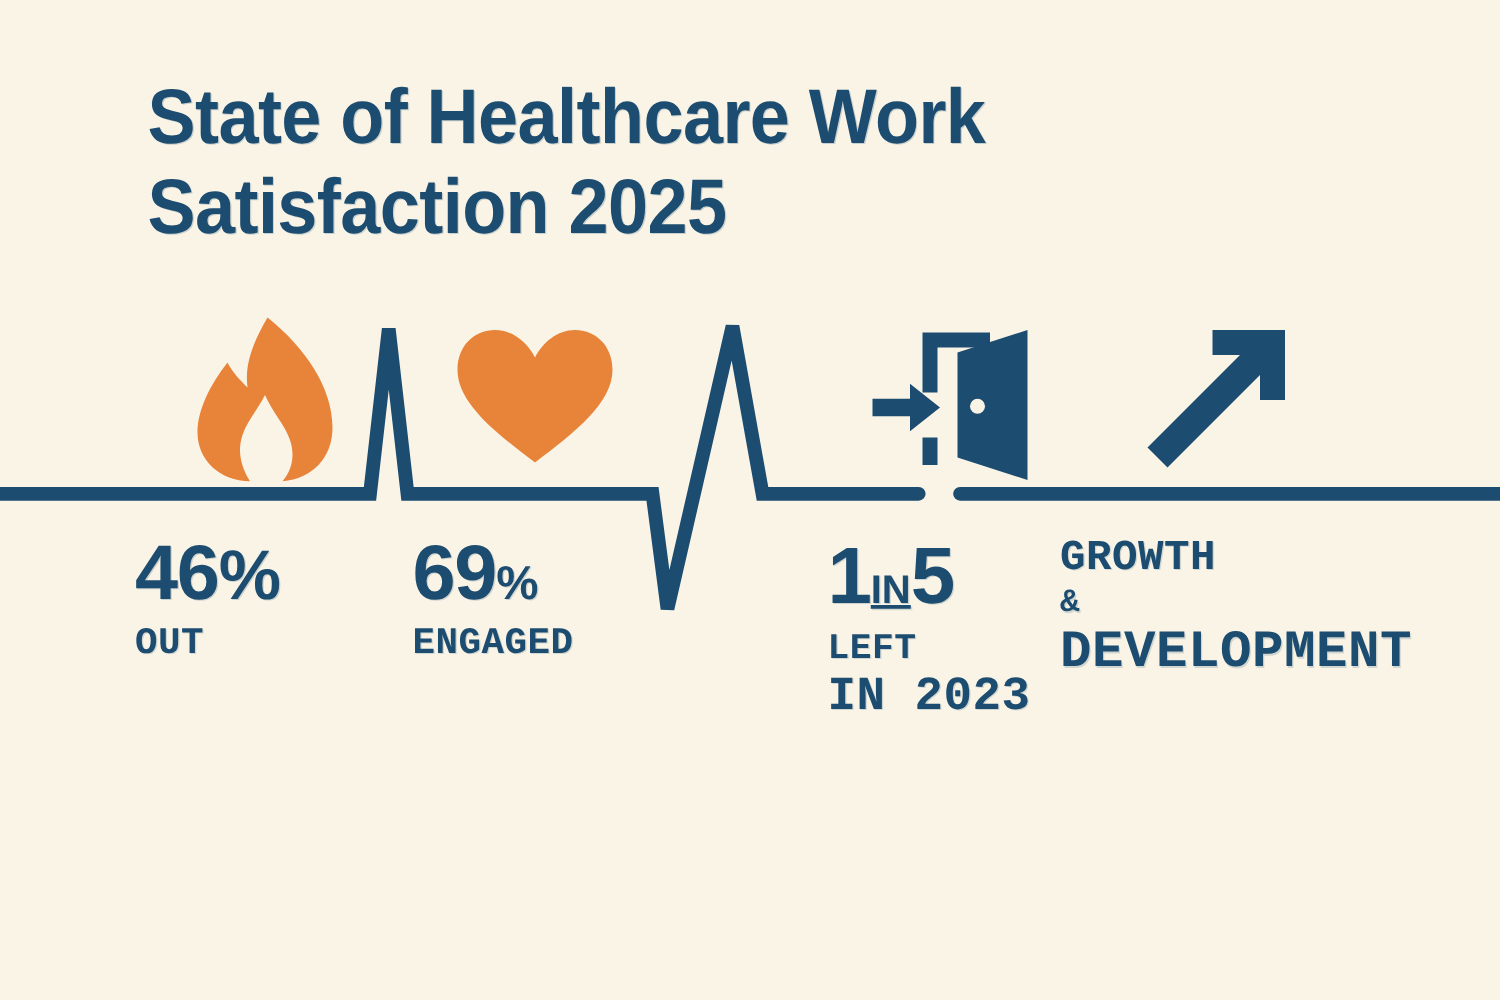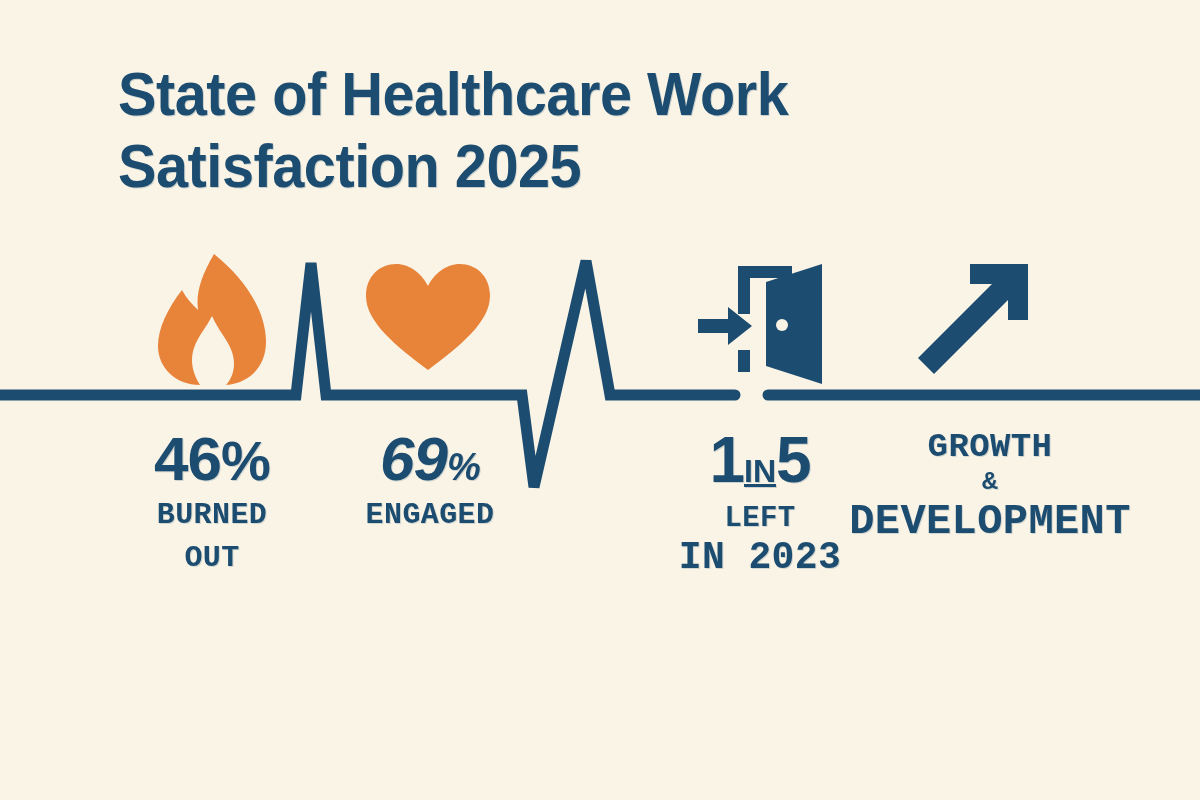--- a/index.html
+++ b/index.html
@@ -54,21 +54,21 @@
     position: absolute;
   }
   #flame-icon-wrap  { left: 152px; top: 252px; width: 120px; height: 135px; }
   #heart-icon-wrap  { left: 362px; top: 262px; width: 132px; height: 110px; }
   #door-icon-wrap   { left: 694px; top: 262px; width: 140px; height: 130px; }
   #arrow-icon-wrap  { left: 912px; top: 258px; width: 124px; height: 122px; }
 
   
   .stat-block {
     position: absolute;
-    text-align: center;
+    text-align: left;
   }
   .stat-number {
     font-family: "Liberation Sans Narrow", "Liberation Sans", "DejaVu Sans", sans-serif;
     color: #1C4C70;
     font-weight: 700;
     line-height: 1;
     white-space: nowrap;
     text-shadow: 1px 1px 0 rgba(28,76,112,0.20);
   }
   .stat-label {
@@ -81,21 +81,21 @@
   }
 
   
   #stat-burnout { left: 108px; top: 428px; width: 208px; }
   #stat-burnout .stat-number { font-size: 62px; letter-spacing: -1px; }
   #stat-burnout .pct { font-size: 56px; }
   #stat-burnout .stat-label { font-size: 30px; margin-top: 9px; }
 
   
   #stat-engaged { left: 330px; top: 428px; width: 200px; }
-  #stat-engaged .stat-number { font-size: 62px; letter-spacing: -1px; font-style: italic; }
+  #stat-engaged .stat-number { font-size: 62px; letter-spacing: -1px; }
   #stat-engaged .pct { font-size: 38px; }
   #stat-engaged .stat-label { font-size: 30px; margin-top: 9px; }
 
   
   #stat-turnover { left: 662px; top: 428px; width: 196px; }
   #stat-turnover .stat-number { font-size: 64px; letter-spacing: -1px; }
   #stat-turnover .in-word { font-size: 32px; letter-spacing: 0px; text-decoration: underline; }
   #stat-turnover .stat-label { font-size: 29px; margin-top: 11px; }
   #stat-turnover .stat-label-sub { font-size: 38px; margin-top: 2px; }
 
@@ -176,21 +176,20 @@
   <div class="icon-wrap" id="arrow-icon-wrap">
     <svg viewBox="0 0 124 122" width="124" height="122" aria-hidden="true">
       <path d="M6 100 L80 26 L58 26 L58 6 L116 6 L116 62 L96 62 L96 42 L22 116 Z" fill="#1C4C70"></path>
     </svg>
   </div>
 
   <div class="stat-block" id="stat-burnout">
     <div class="stat-number">
       <span>46</span><span class="pct">%</span>
     </div>
-    <div class="stat-label">BURNED</div>
     <div class="stat-label">OUT</div>
   </div>
 
   <div class="stat-block" id="stat-engaged">
     <div class="stat-number">
       <span>69</span><span class="pct">%</span>
     </div>
     <div class="stat-label">ENGAGED</div>
   </div>
 

